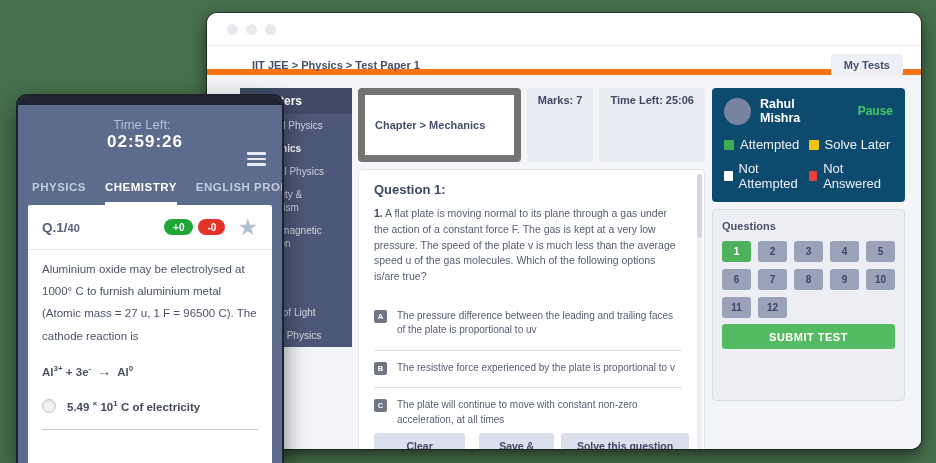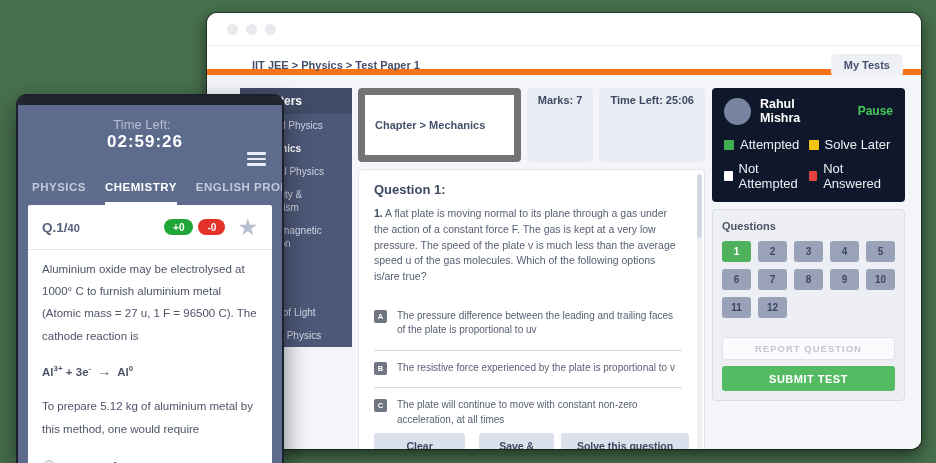--- a/index.html
+++ b/index.html
@@ -45,21 +45,21 @@
   .opt-badge { flex:0 0 13px; width:13px; height:13px; margin-top:1px; background:#6f7582; border-radius:2px;
     color:#fff; font-size:7.5px; font-weight:700; display:flex; align-items:center; justify-content:center; }
   .opt-text { font-size:10px; color:#565e72; line-height:1.45; }
   .actions-row { position:absolute; left:15px; right:15px; bottom:9px; display:flex; gap:7px; background:#fff; padding-top:6px; }
   .act-btn { background:#dae0ec; border:none; border-radius:3px; font-size:10.5px; font-weight:700;
     color:#3f4a63; padding:7px 11px; cursor:pointer; }
   .spacer { flex:1; }
 
   
   .right-panel { position:absolute; left:505px; top:13px; width:193px; }
-  .user-card { background:#0f172a; border-radius:4px; padding:9px 12px 11px 12px; }
+  .user-card { background:#0c4a6e; border-radius:4px; padding:9px 12px 11px 12px; }
   .user-row { display:flex; align-items:center; gap:9px; }
   .avatar { width:27px; height:27px; border-radius:50%; background:#78849f; }
   .user-name { flex:1; color:#fff; font-size:12.5px; font-weight:700; }
   .pause-btn { color:#43c95b; font-size:12px; font-weight:700; background:none; border:none; cursor:pointer;padding-left:46px; }
   .legend { display:grid; grid-template-columns:1fr 1fr; row-gap:9px; margin-top:12px; }
   .legend-item { display:flex; align-items:center; gap:6px; }
   .legend-swatch { width:10px; height:10px; border-radius:1px; }
   .sw-green { background:#3fae4e; } .sw-yellow { background:#f2c40f; }
   .sw-white { background:#ffffff; } .sw-red { background:#e8413c; }
   .legend-label { color:#eef0f6; font-size:13px; }
@@ -214,21 +214,20 @@
             <div class="q-cell">4</div>
             <div class="q-cell">5</div>
             <div class="q-cell">6</div>
             <div class="q-cell">7</div>
             <div class="q-cell">8</div>
             <div class="q-cell">9</div>
             <div class="q-cell">10</div>
             <div class="q-cell">11</div>
             <div class="q-cell">12</div>
           </div>
-          <button class="report-btn">REPORT QUESTION</button>
           <button class="submit-btn">SUBMIT TEST</button>
         </div>
       </aside>
 
     </div>
   </div>
 
   <div class="mobile-window">
     <div class="mobile-bezel"></div>
 
@@ -256,21 +255,20 @@
           <span class="pill pill-neg">-0</span>
         </span>
         <span class="m-star">★</span>
       </div>
       <hr class="m-divider">
 
       <p class="m-para">Aluminium oxide may be electrolysed at 1000° C to furnish aluminium metal (Atomic mass = 27 u, 1 F = 96500 C). The cathode reaction is</p>
 
       <div class="m-reaction"><span>Al</span><sup>3+</sup><span> + 3e</span><sup>-</sup><span class="arrow">→</span><span>Al</span><sup>0</sup></div>
 
-      <p class="m-para">To prepare 5.12 kg of aluminium metal by this method, one would require</p>
 
       <div class="m-option">
         <span class="m-radio"></span>
         <span class="m-opt-text"><span>5.49</span> <sup>×</sup> <span>10</span><sup>1</sup><span> C of electricity</span></span>
       </div>
 
     </div>
   </div>
 
 </div>

